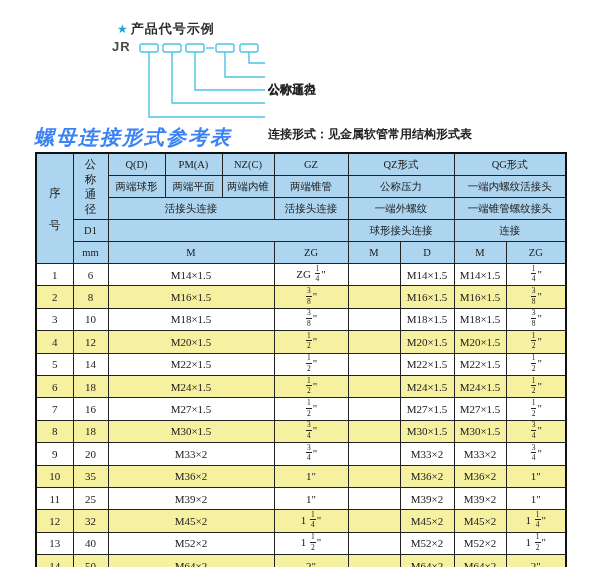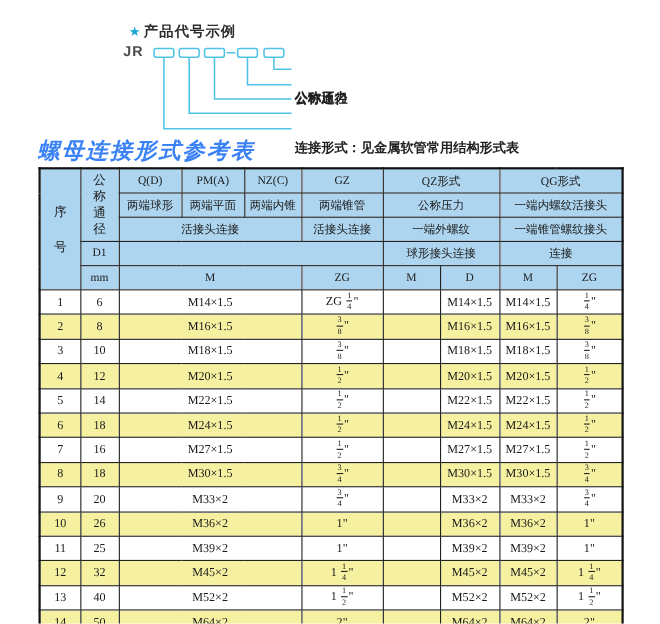--- a/index.html
+++ b/index.html
@@ -265,21 +265,21 @@
           <td></td>
           <td>M33×2</td>
           <td>M33×2</td>
           <td><span class="frac">
               <span class="fn">3</span>
               <span class="fd">4</span>
             </span>"</td>
         </tr>
         <tr class="alt">
           <td>10</td>
-          <td>26</td>
+          <td>35</td>
           <td colspan="3">M36×2</td>
           <td>1"</td>
           <td></td>
           <td>M36×2</td>
           <td>M36×2</td>
           <td>1"</td>
         </tr>
         <tr>
           <td>11</td>
           <td>25</td>

